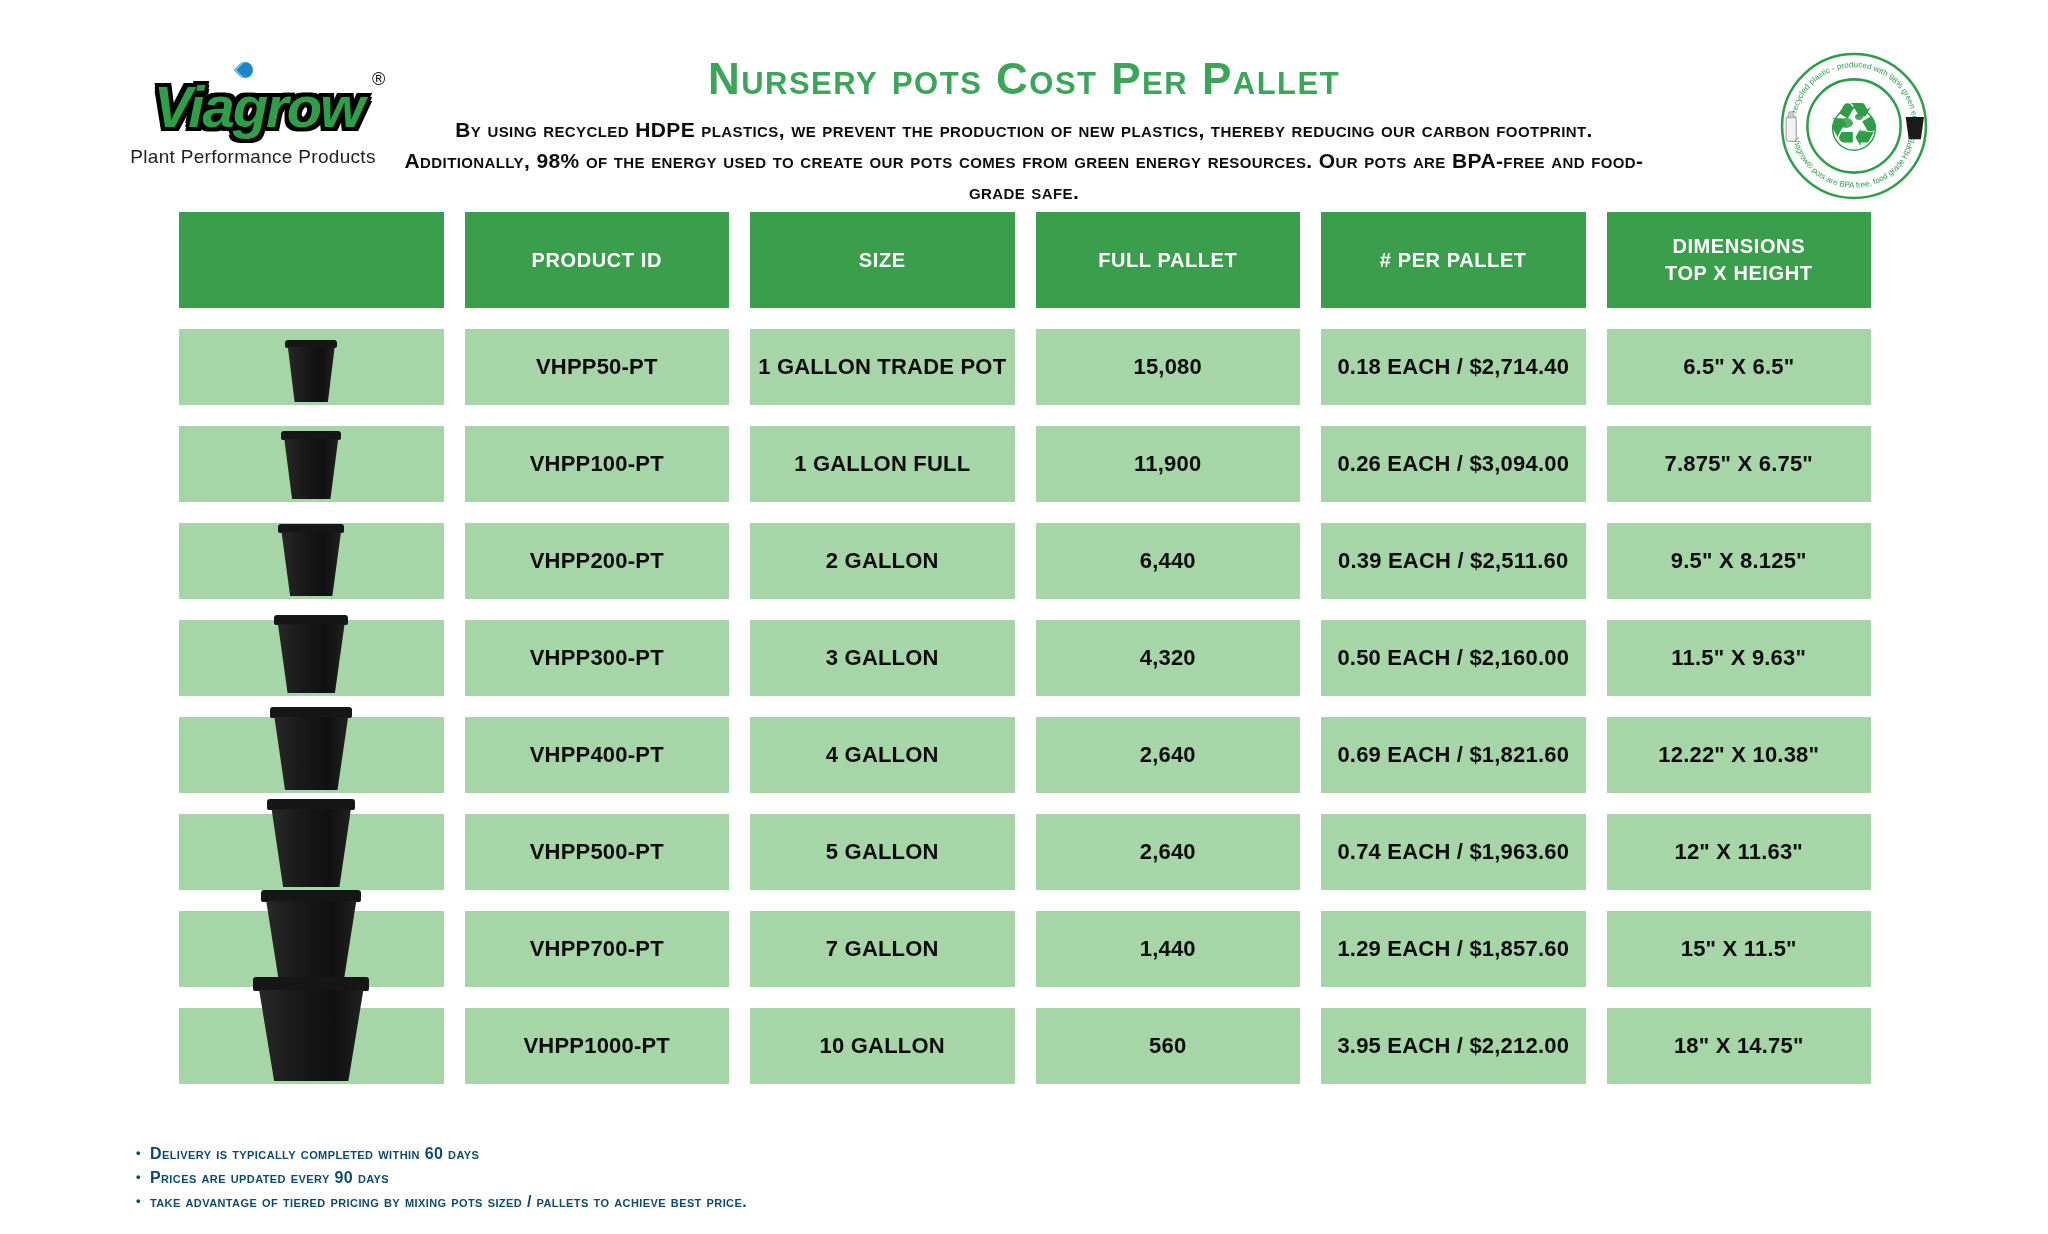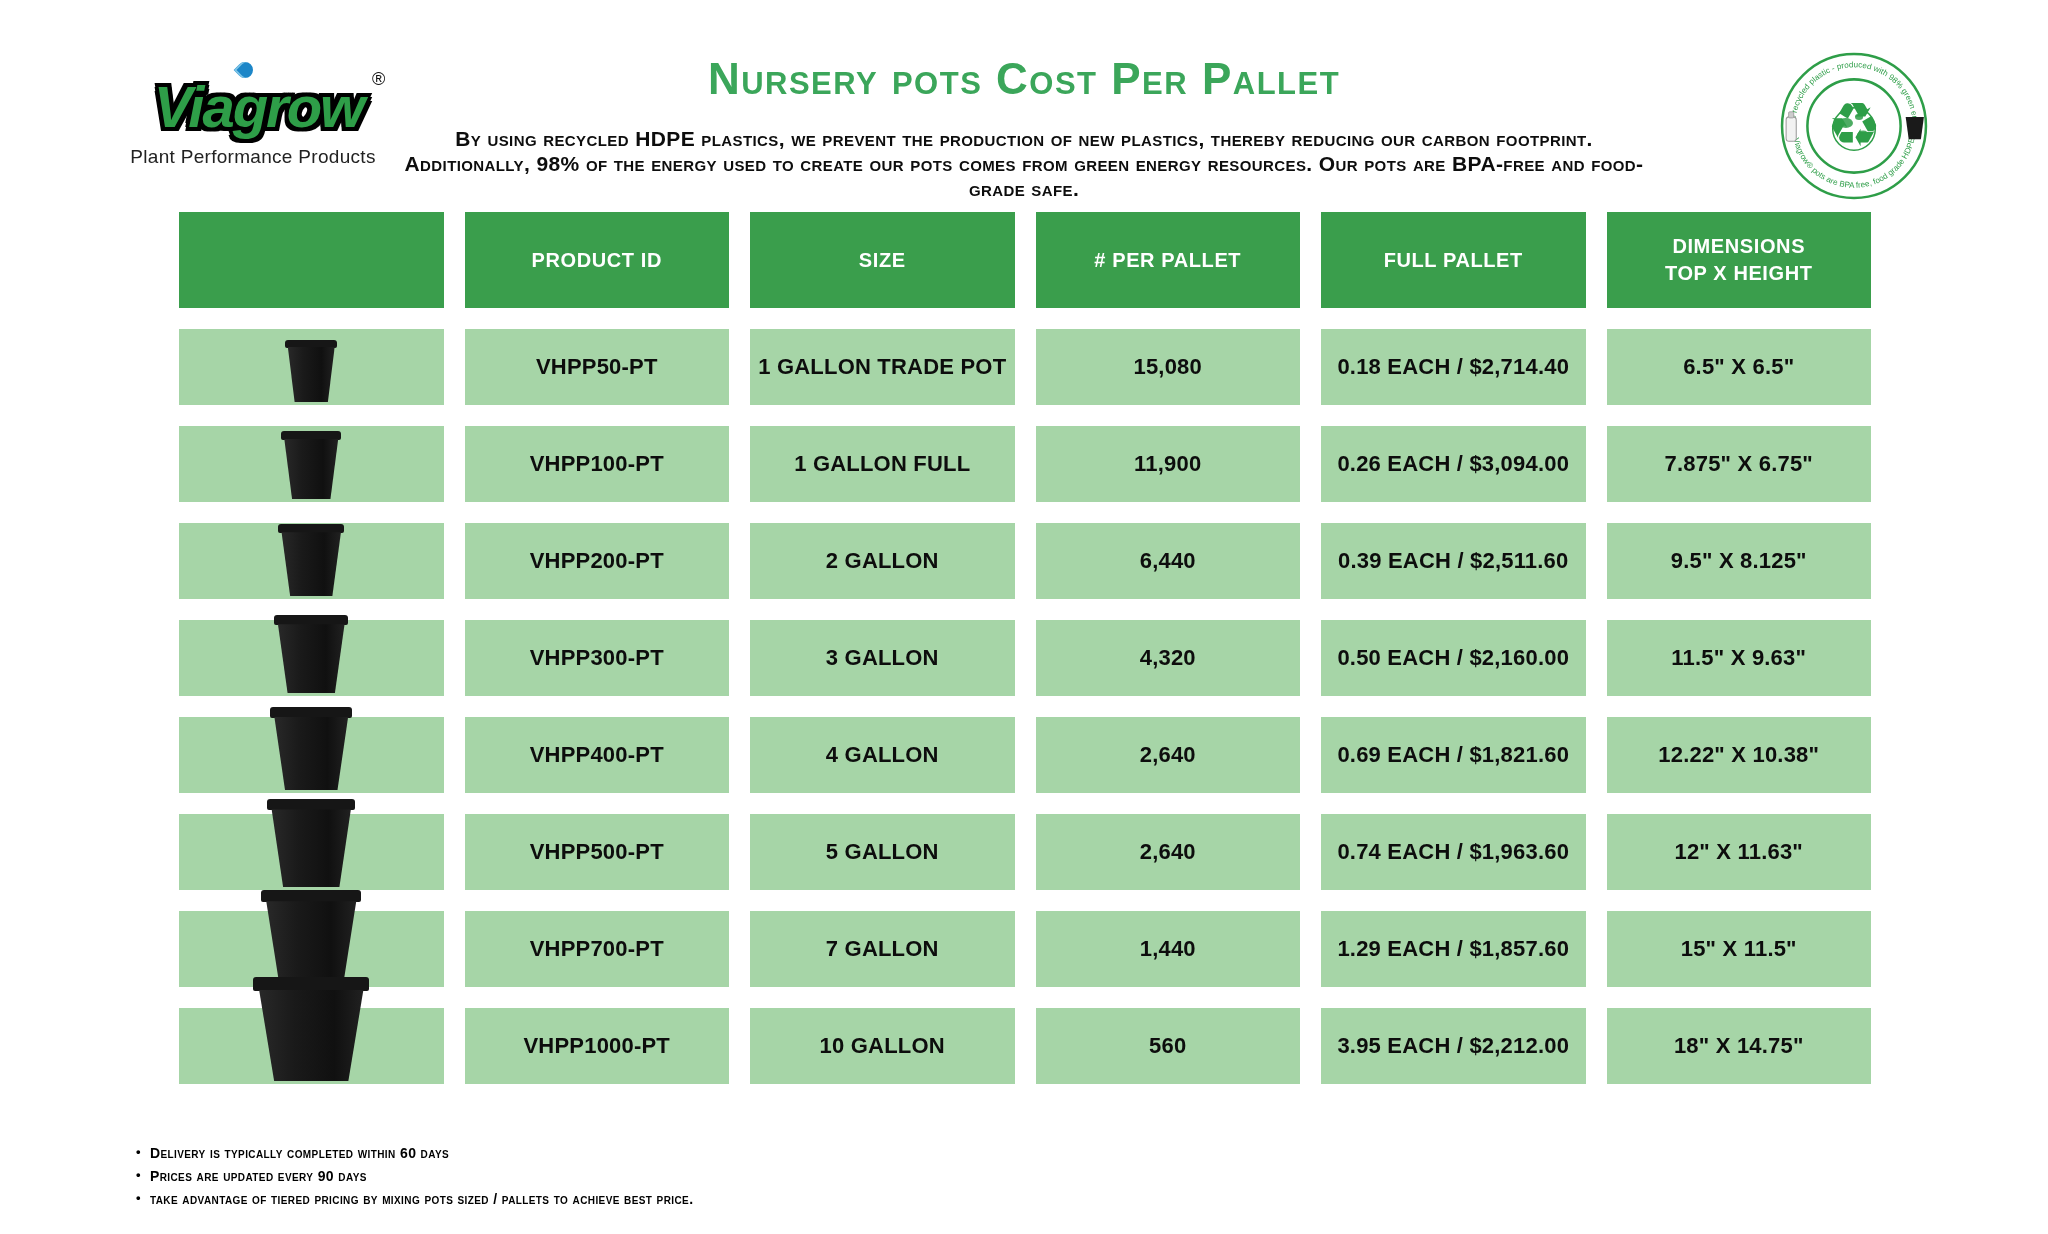--- a/index.html
+++ b/index.html
@@ -28,22 +28,22 @@
   }
   .tagline { margin-top:10px; font-size:19px; color:#222; letter-spacing:0.3px; }
 
   
   .title-block { position:absolute; left:394px; top:56px; width:1260px; text-align:center; }
   .main-title {
     font-variant:small-caps; font-weight:700; font-size:44px; letter-spacing:1.5px;
     color:#3BA65A; line-height:1.05;
   }
   .subtitle {
-    margin-top:24px; font-variant:small-caps; font-weight:700; font-size:21px;
-    line-height:25px; color:#0d0d0d; letter-spacing:0.4px;
+    margin-top:12px; font-variant:small-caps; font-weight:700; font-size:21px;
+    line-height:31px; color:#0d0d0d; letter-spacing:0.4px;
   }
 
   
   .badge { position:absolute; right:118px; top:50px; width:152px; height:152px; }
 
   
   .pallet-table {
     position:absolute; left:179px; top:212px; width:1692px;
     display:grid; grid-template-columns:repeat(6, 1fr);
     column-gap:18px; row-gap:27px;gap:21px;
@@ -74,22 +74,22 @@
   .s2 { width:66px;  height:72px; }
   .s3 { width:74px;  height:78px; }
   .s4 { width:82px;  height:83px; }
   .s5 { width:88px;  height:88px; }
   .s6 { width:100px; height:94px; }
   .s7 { width:116px; height:104px; }
 
   
   .notes { position:absolute; left:136px; top:1142px; list-style:none; }
   .notes li {
-    font-variant:small-caps; font-weight:700; font-size:14px; line-height:23px;
-    color:#000000; letter-spacing:0.4px;
+    font-variant:small-caps; font-weight:700; font-size:16px; line-height:23px;
+    color:#0c4a6e; letter-spacing:0.4px;
   }
   .notes li::before { content:"•"; font-size:13px; margin-right:9px; position:relative; top:-2px; }
 </style>
 </head>
 <body>
 
 <div class="page">
 
   <div class="logo">
     <div class="brand-row">
@@ -128,22 +128,22 @@
       <rect x="10.5" y="61" width="5" height="6" rx="1" fill="#cccccc" stroke="#999999" stroke-width="0.8"></rect>
       <path d="M126,66 h18 l-3,22 h-12 z" fill="#1a1a1a"></path>
     </svg>
   </div>
 
   <div class="pallet-table">
 
     <div class="hcell"></div>
     <div class="hcell">PRODUCT ID</div>
     <div class="hcell">SIZE</div>
+    <div class="hcell">FULL PALLET</div>
     <div class="hcell"># PER PALLET</div>
-    <div class="hcell">FULL PALLET</div>
     <div class="hcell">
       <span>DIMENSIONS</span>
       <span>TOP X HEIGHT</span>
     </div>
 
     <div class="cell img-cell">
         <div class="pot s0">
           <div class="pot-rim"></div>
           <div class="pot-body"></div>
         </div>

